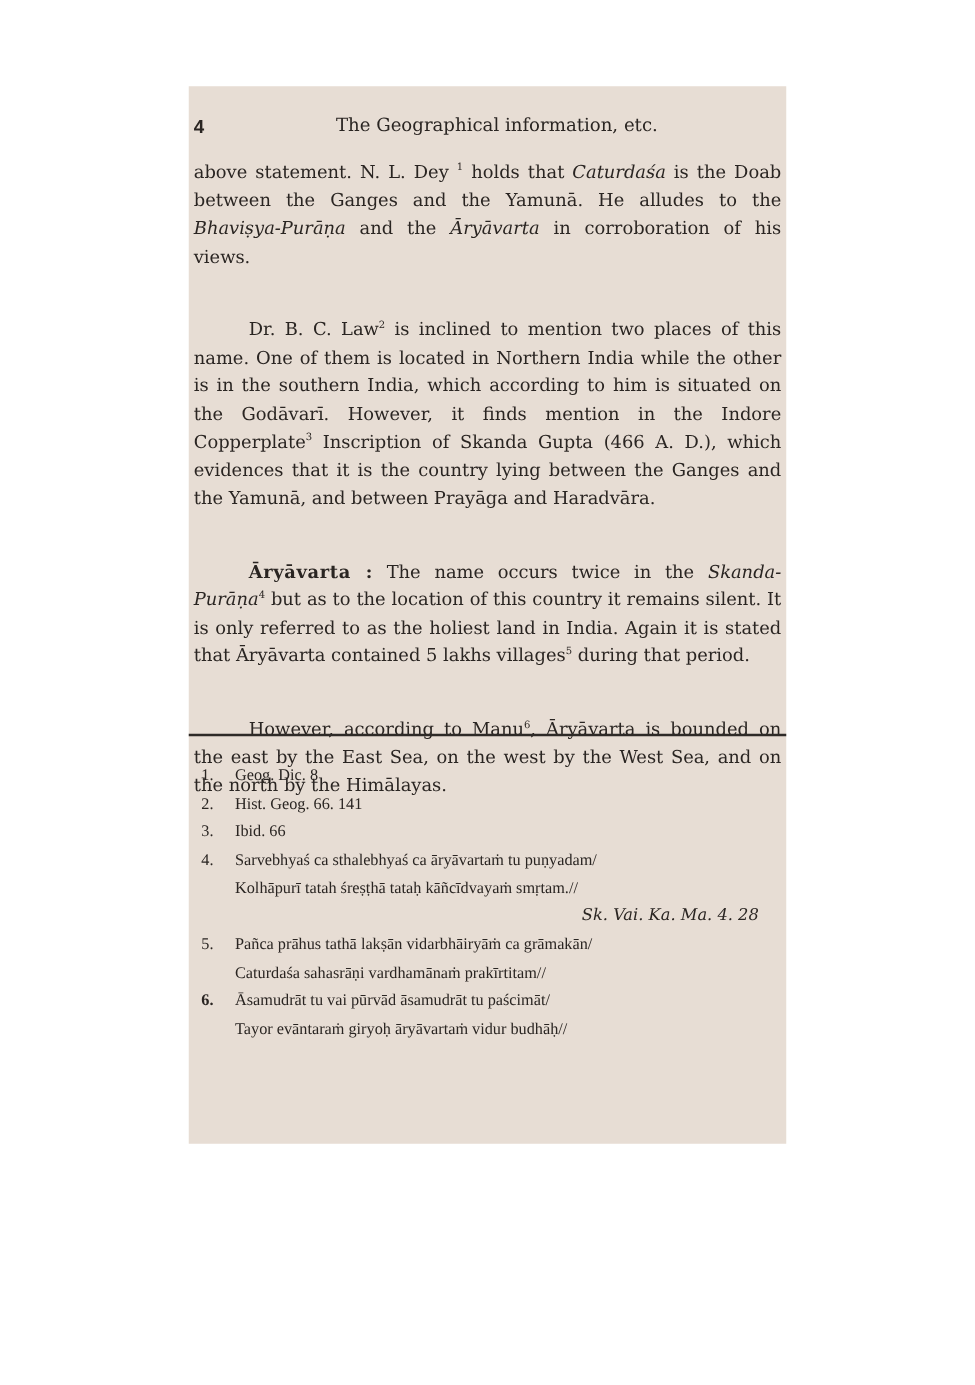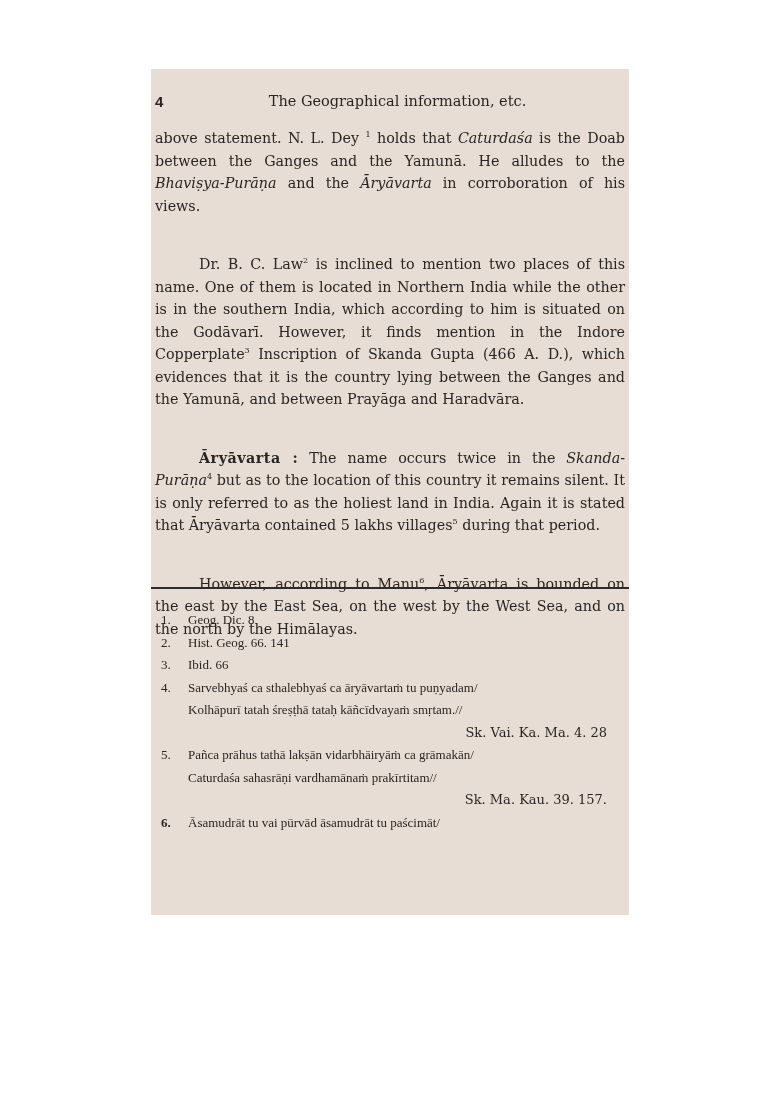--- a/index.html
+++ b/index.html
@@ -27,21 +27,21 @@
     .rule {
       position: absolute; left: 0; right: 0; top: 518px; height: 2px; background: #2e2a27;
     }
     .footnotes {
       position: absolute; top: 540px; left: 10px; right: 22px;
       font-family: "Liberation Serif", serif; font-size: 13px; line-height: 22.5px;
     }
     .fn { position: relative; padding-left: 27px; }
     .fn .num { position: absolute; left: 0; top: 0; }
     .fn .line { display: block; }
-    .fn .cite { display: block; text-align: right; font-family: "DejaVu Serif", serif; font-size: 13px; }
+    .fn .cite { display: block; text-align: right; font-family: "DejaVu Serif", serif; font-size: 13px; font-style: italic; }
     .fn.bold-num .num { font-weight: bold; }
     .fn .cite.bold { font-weight: bold; }
   </style>
 </head>
 <body>
 
 <div class="page">
   <div class="running-head">
     <span class="pgnum">4</span>
     <span class="title">The Geographical information, etc.</span>
@@ -72,20 +72,20 @@
     <div class="fn">
       <span class="num">4.</span>
       <span class="line">Sarvebhyaś ca sthalebhyaś ca āryāvartaṁ tu puṇyadam/</span>
       <span class="line">Kolhāpurī  tatah  śreṣṭhā  tataḥ  kāñcīdvayaṁ  smṛtam.//</span>
       <span class="cite">Sk. Vai. Ka. Ma. 4. 28</span>
     </div>
     <div class="fn">
       <span class="num">5.</span>
       <span class="line">Pañca prāhus tathā lakṣān vidarbhāiryāṁ ca grāmakān/</span>
       <span class="line">Caturdaśa sahasrāṇi vardhamānaṁ prakīrtitam//</span>
-      <span class="cite">Sk. Ma. Kau. 39. 157.</span>
     </div>
     <div class="fn bold-num">
       <span class="num">6.</span>
       <span class="line">Āsamudrāt tu vai pūrvād āsamudrāt tu paścimāt/</span>
+      <span class="line">Tayor evāntaraṁ giryoḥ āryāvartaṁ vidur budhāḥ//</span>
     </div>
   </div>
 </div>
 
 </body></html>

